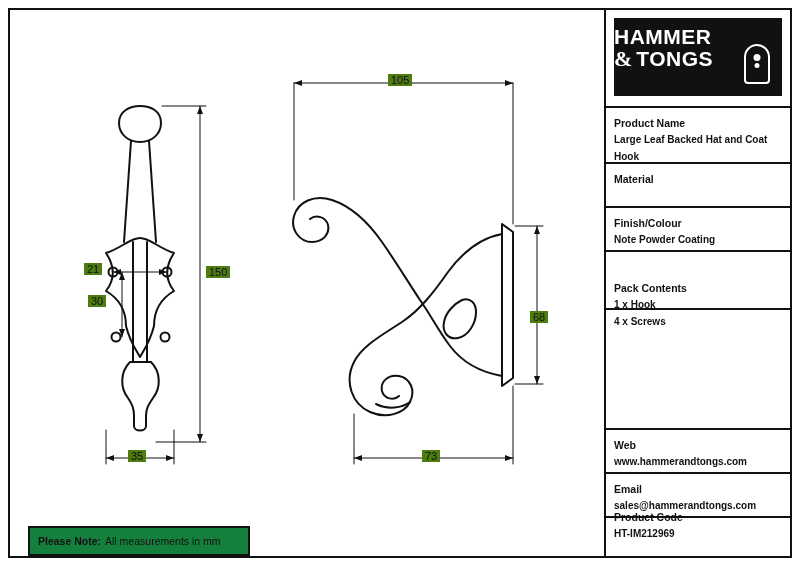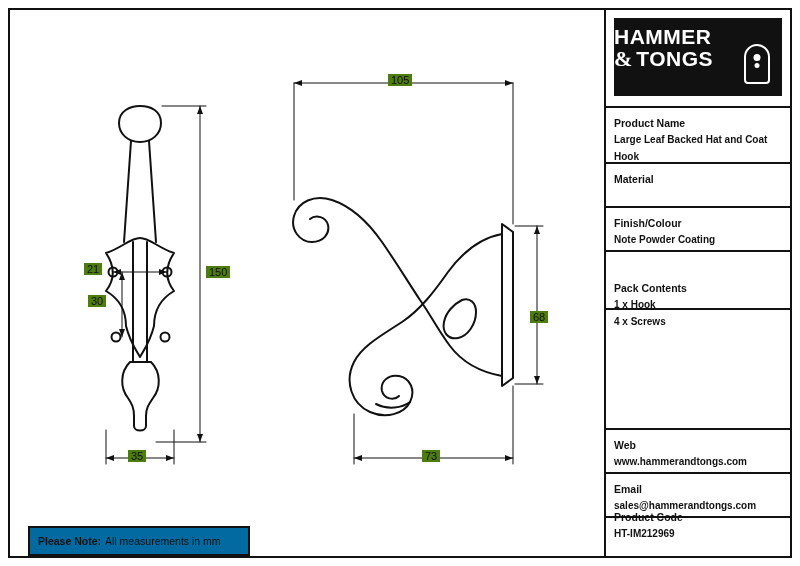--- a/index.html
+++ b/index.html
@@ -131,21 +131,21 @@
     position: absolute;
     left: 18px;
     top: 516px;
     width: 222px;
     height: 30px;
     border: 2px solid #111111;
     box-sizing: border-box;
     display: flex;
     align-items: center;
     padding-left: 8px;
-    background: #0369a1;
+    background: #15803d;
   }
   .note-strong {
     font-size: 10.5px;
     font-weight: bold;
     margin-right: 4px;
   }
   .note-text {
     font-size: 10.5px;
   }
   .dim-label {

